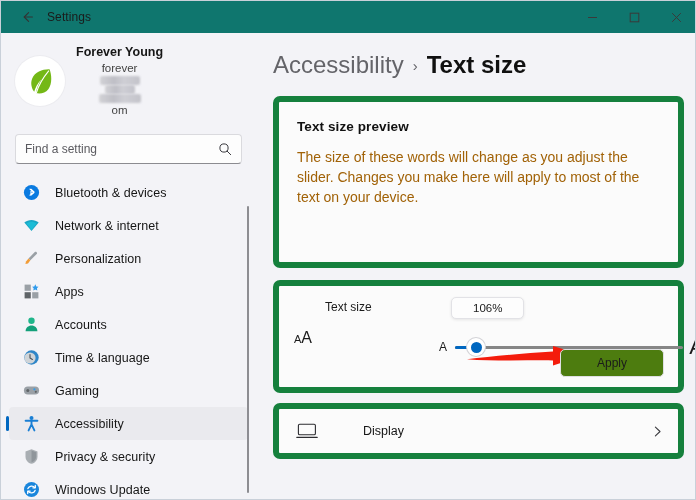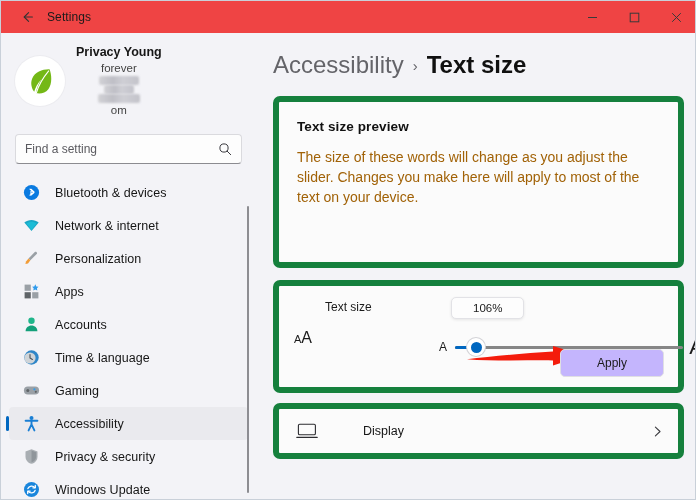--- a/index.html
+++ b/index.html
@@ -16,21 +16,21 @@
     background: #f3f3f7;
     border: 1px solid #c9d0d9;
     overflow: hidden;
   }
 
   
   .titlebar {
     position: absolute; top: 0; left: 0;
     width: 696px; height: 32px;
     display: flex; align-items: center;
-    background: #ef4444;
+    background: #0f766e;
   }
   .back-btn {
     width: 32px; height: 30px; margin-left: 10px;
     display: flex; align-items: center; justify-content: center;
     border-radius: 4px;
   }
   .back-btn svg { display: block; }
   .app-title {
     margin-left: 4px;
     font-size: 12px; color: #1b1b1b; letter-spacing: .1px;
@@ -238,21 +238,21 @@
 
   .arrow-annot {
     position: absolute; left: 188px; top: 60px;
     width: 118px; height: 24px;
     pointer-events: none;
   }
 
   .apply-btn {
     position: absolute; right: 14px; bottom: 10px;
     width: 104px; height: 28px;
-    background: #c4b5fd;
+    background: #4d7c0f;
     border: 1px solid #dfdfe3;
     border-radius: 5px;
     font-family: "Liberation Sans", sans-serif;
     font-size: 12px; color: #1b1b1b;
     display: flex; align-items: center; justify-content: center;
   }
 
   .related-title {
     margin: 17px 0 0 18px;
     font-size: 12.5px; font-weight: bold; color: #111;
@@ -304,21 +304,21 @@
 
     <div class="profile">
       <div class="avatar">
         <svg width="34" height="34" viewBox="0 0 34 34">
           <path d="M26.5 5.2C19.5 5 12 7.8 9.2 14.4c-2.1 5 -.4 10.2 2 13.4 .9-3.6 3.1-8.6 7.3-12.6
                    -3.2 4.6 -5 9.9 -5.6 13.9 4.2 1.2 9.4 .1 12.4-3.9 4.3-5.7 3.3-15 1.2-20z" fill="#74b816"></path>
           <path d="M25.9 6.6c-4.3 5.2 -9.9 13.3 -12.6 22.4" fill="none" stroke="#ffffff" stroke-width="1.1"></path>
         </svg>
       </div>
       <div class="profile-text">
-        <div class="profile-name">Privacy Young</div>
+        <div class="profile-name">Forever Young</div>
         <div class="profile-mail">
           <span>forever</span>
           <span class="mail-redact r1"></span>
           <span class="mail-redact r2"></span>
           <span class="mail-redact r3"></span>
           <span>om</span>
         </div>
       </div>
     </div>
 

